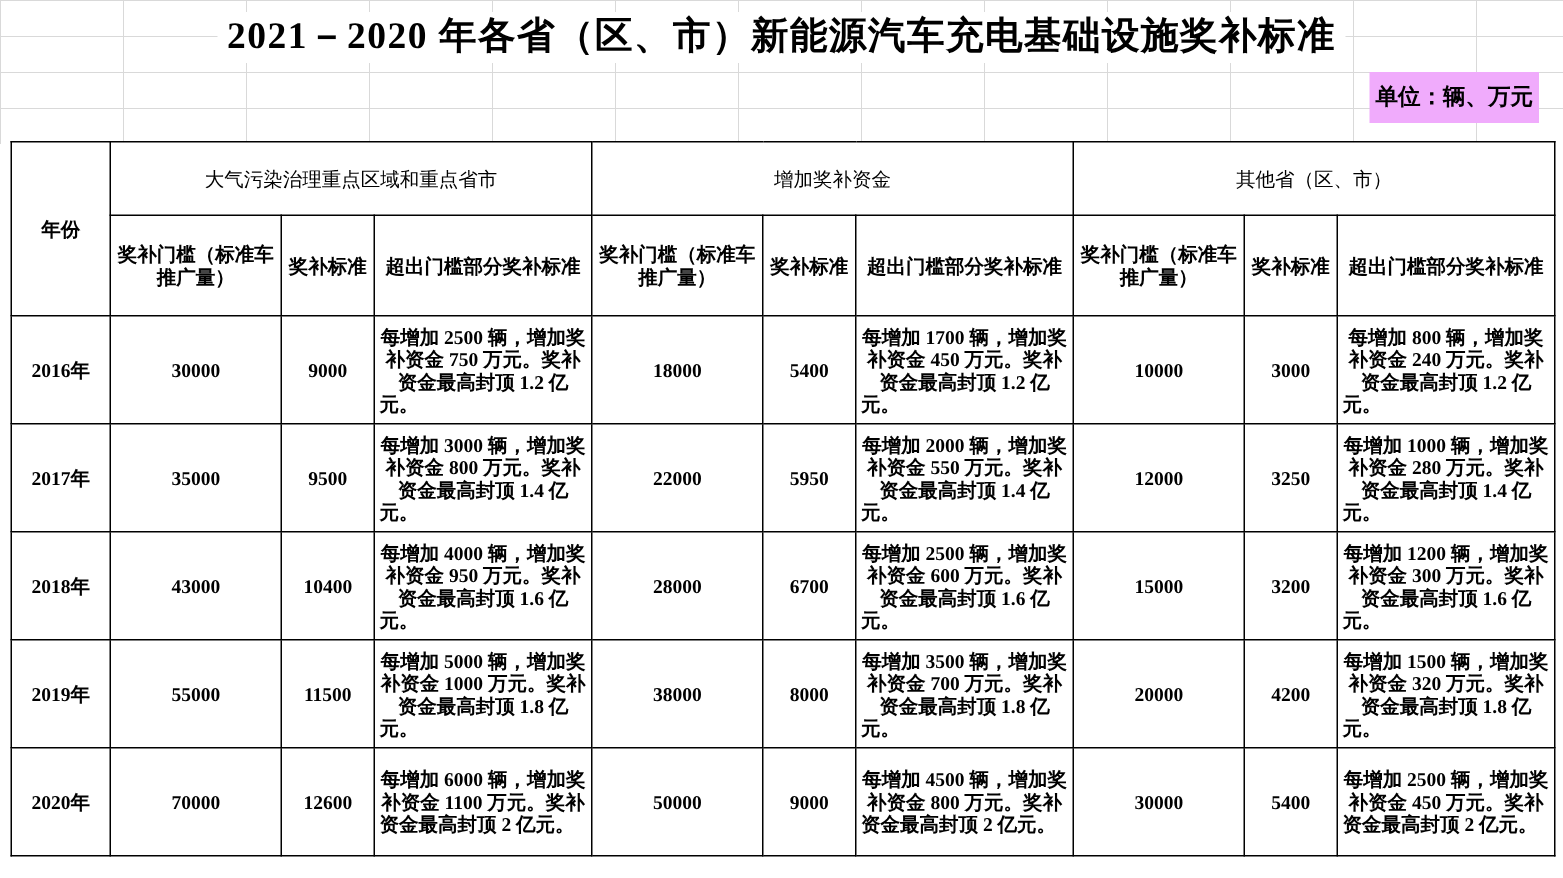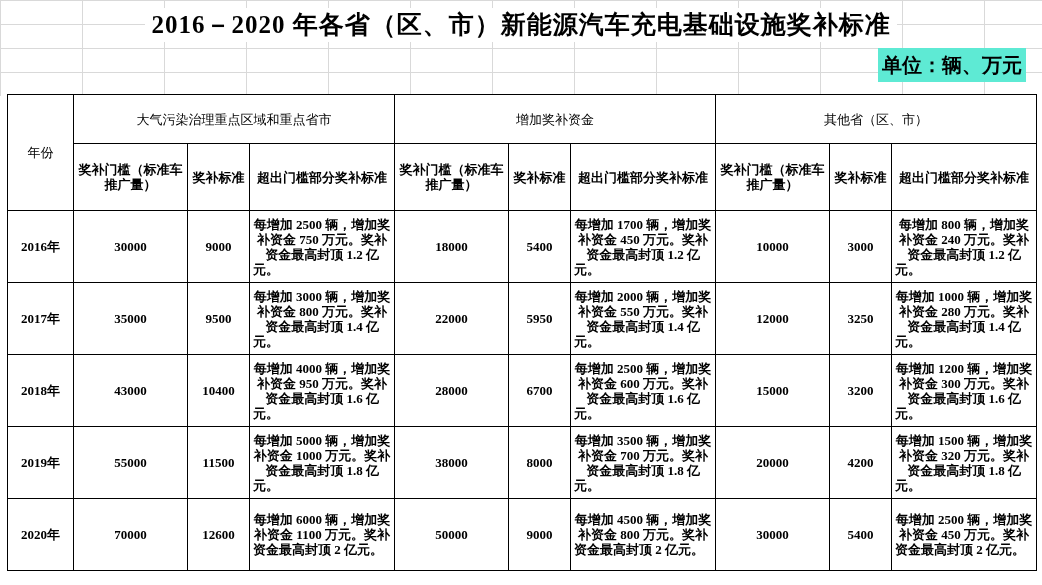--- a/index.html
+++ b/index.html
@@ -48,25 +48,25 @@
     background: #ffffff;
     padding: 0 6px;
   }
   .unit-wrap {
     position: relative;
     text-align: right;
     padding-right: 16px;
     height: 40px;
   }
   .unit-note {
-    font-size: 20px;
+    font-size: 15px;
     font-weight: bold;
     line-height: 34px;
     display: inline-block;
-    background: #5eead4;
+    background: #f0abfc;
     padding: 0 4px;
   }
   table.main {
     position: relative;
     border-collapse: collapse;
     width: 1028px;
     margin: 6px 7px 0 7px;
     table-layout: fixed;
     background: #ffffff;
   }
@@ -78,21 +78,21 @@
     font-size: 13px;
     line-height: 15px;
   }
   th.grouphead {
     font-size: 15px;
     font-weight: normal;
     height: 44px;
   }
   th.yearhead {
     font-size: 15px;
-    font-weight: normal;
+    font-weight: bold;
     width: 66px;
   }
   th.subhead {
     font-size: 13px;
     font-weight: bold;
     height: 62px;
     line-height: 16px;
   }
   td.year {
     font-size: 15px;
@@ -119,21 +119,21 @@
   col.c-desc   { width: 145px; }
 </style>
 </head>
 <body>
 
 <div class="page">
 
   <div class="sheet-grid"></div>
 
   <div class="title-wrap">
-    <span class="doc-title">2016－2020 年各省（区、市）新能源汽车充电基础设施奖补标准</span>
+    <span class="doc-title">2021－2020 年各省（区、市）新能源汽车充电基础设施奖补标准</span>
   </div>
 
   <div class="unit-wrap">
     <span class="unit-note">单位：辆、万元</span>
   </div>
 
   <table class="main">
     <colgroup>
       <col class="c-year">
       <col class="c-thr">

